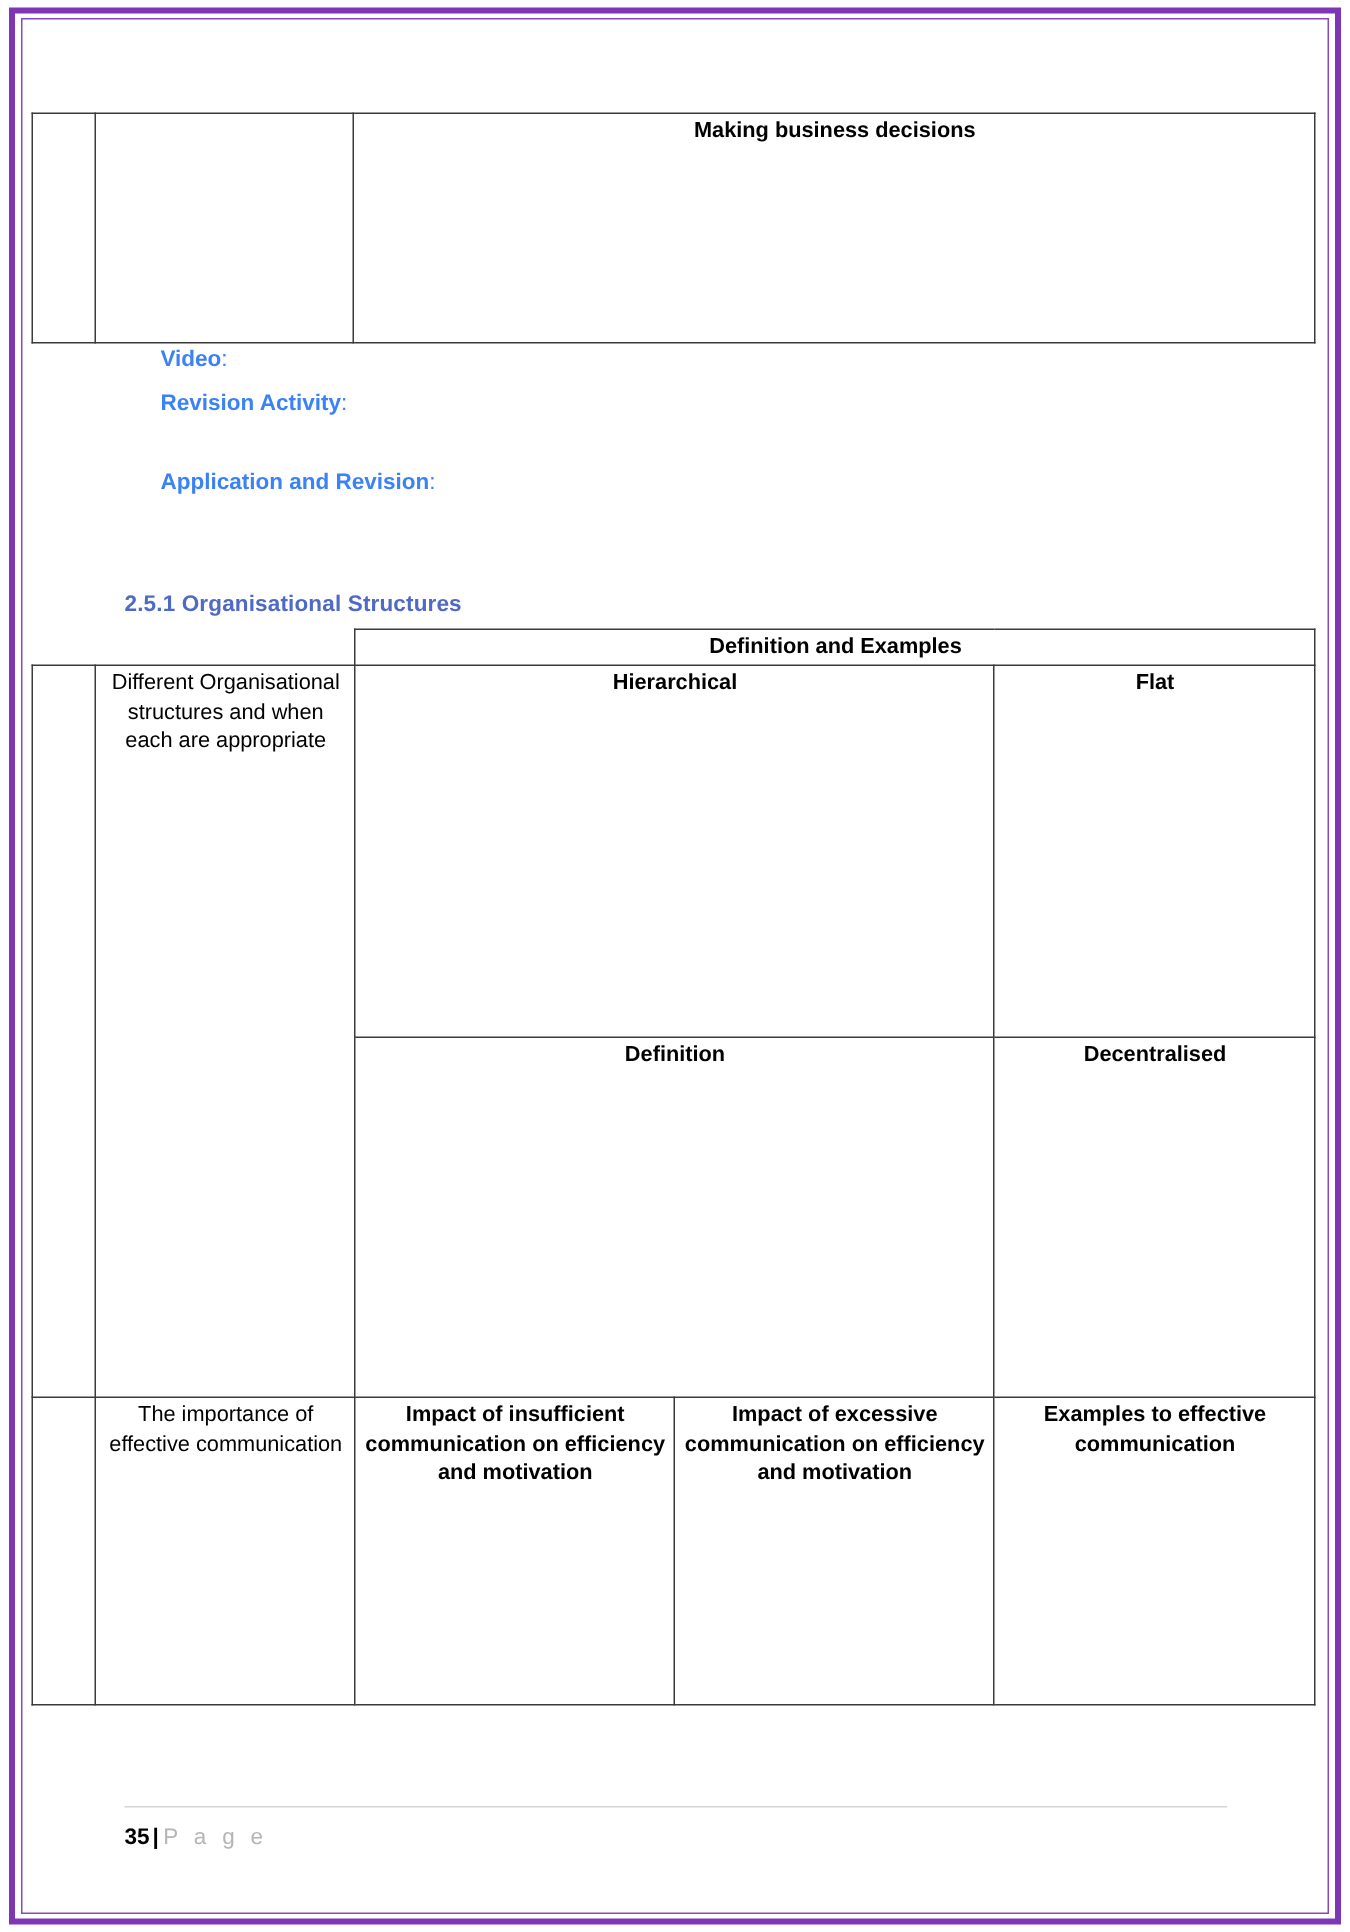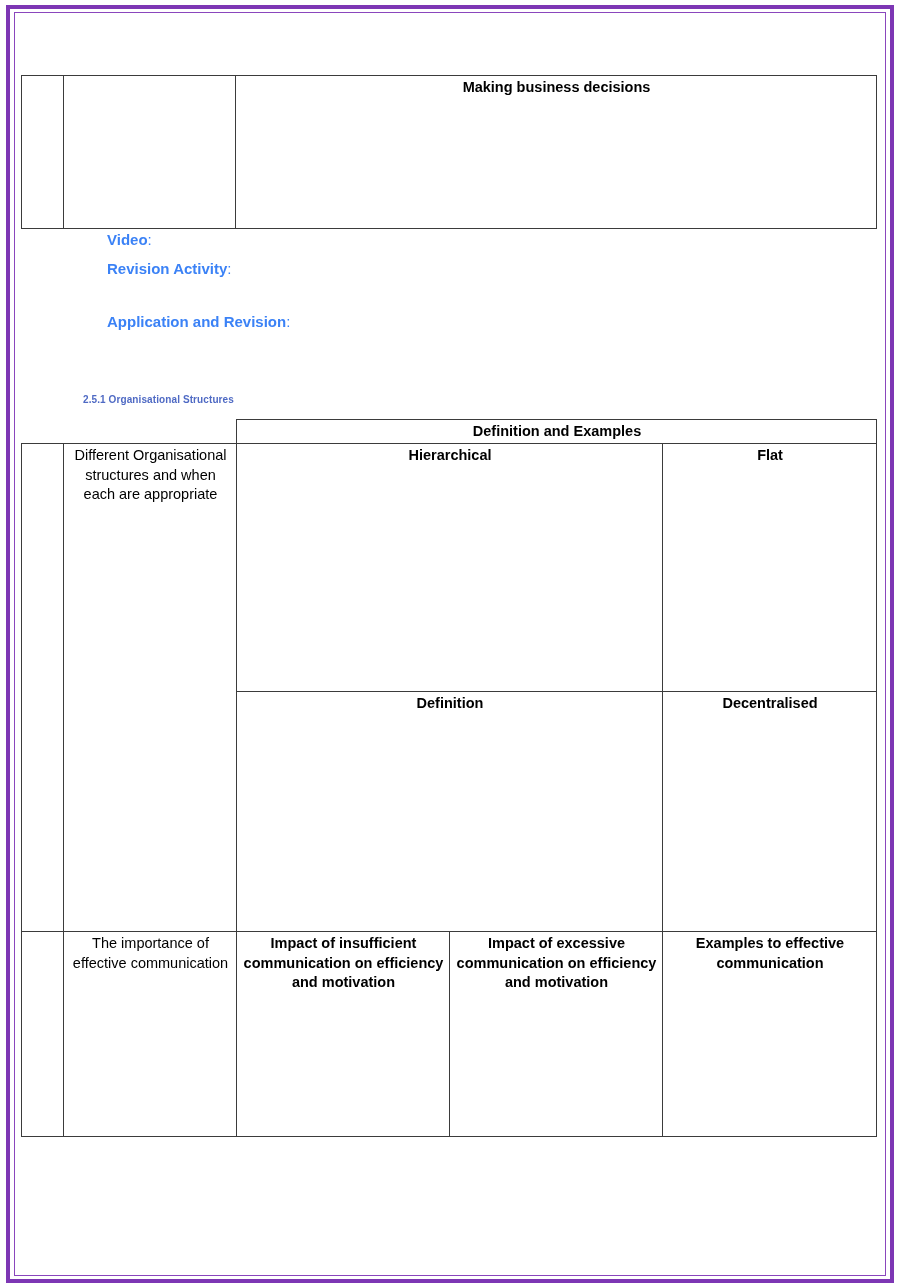--- a/index.html
+++ b/index.html
@@ -108,21 +108,21 @@
   }
   #label-video   { top: 231px; }
   #label-revision{ top: 260px; }
   #label-applic  { top: 313px; }
 
   
   #subheading {
     position: absolute;
     left: 83px;
     top: 394px;
-    font-size: 10px;
+    font-size: 15px;
     font-weight: bold;
     color: #4f6ac4;
     letter-spacing: 0.1px;
   }
 
   
   #table-structures {
     left: 21px;
     top: 419px;
     width: 855px;
@@ -230,15 +230,19 @@
         <tr>
           <td class="blank"></td>
           <td class="side-label">The importance of effective communication</td>
           <td class="cell-title tall-c">Impact of insufficient communication on efficiency and motivation</td>
           <td class="cell-title tall-c">Impact of excessive communication on efficiency and motivation</td>
           <td class="cell-title tall-c">Examples to effective communication</td>
         </tr>
       </tbody>
     </table>
 
+    <div id="footer">
+      <div class="rule"></div>
+      <div class="fline"><span class="pgnum">35</span><span class="pipe">|</span><span class="pgword">P a g e</span></div>
+    </div>
 
   </div>
 </div>
 
 </body></html>

